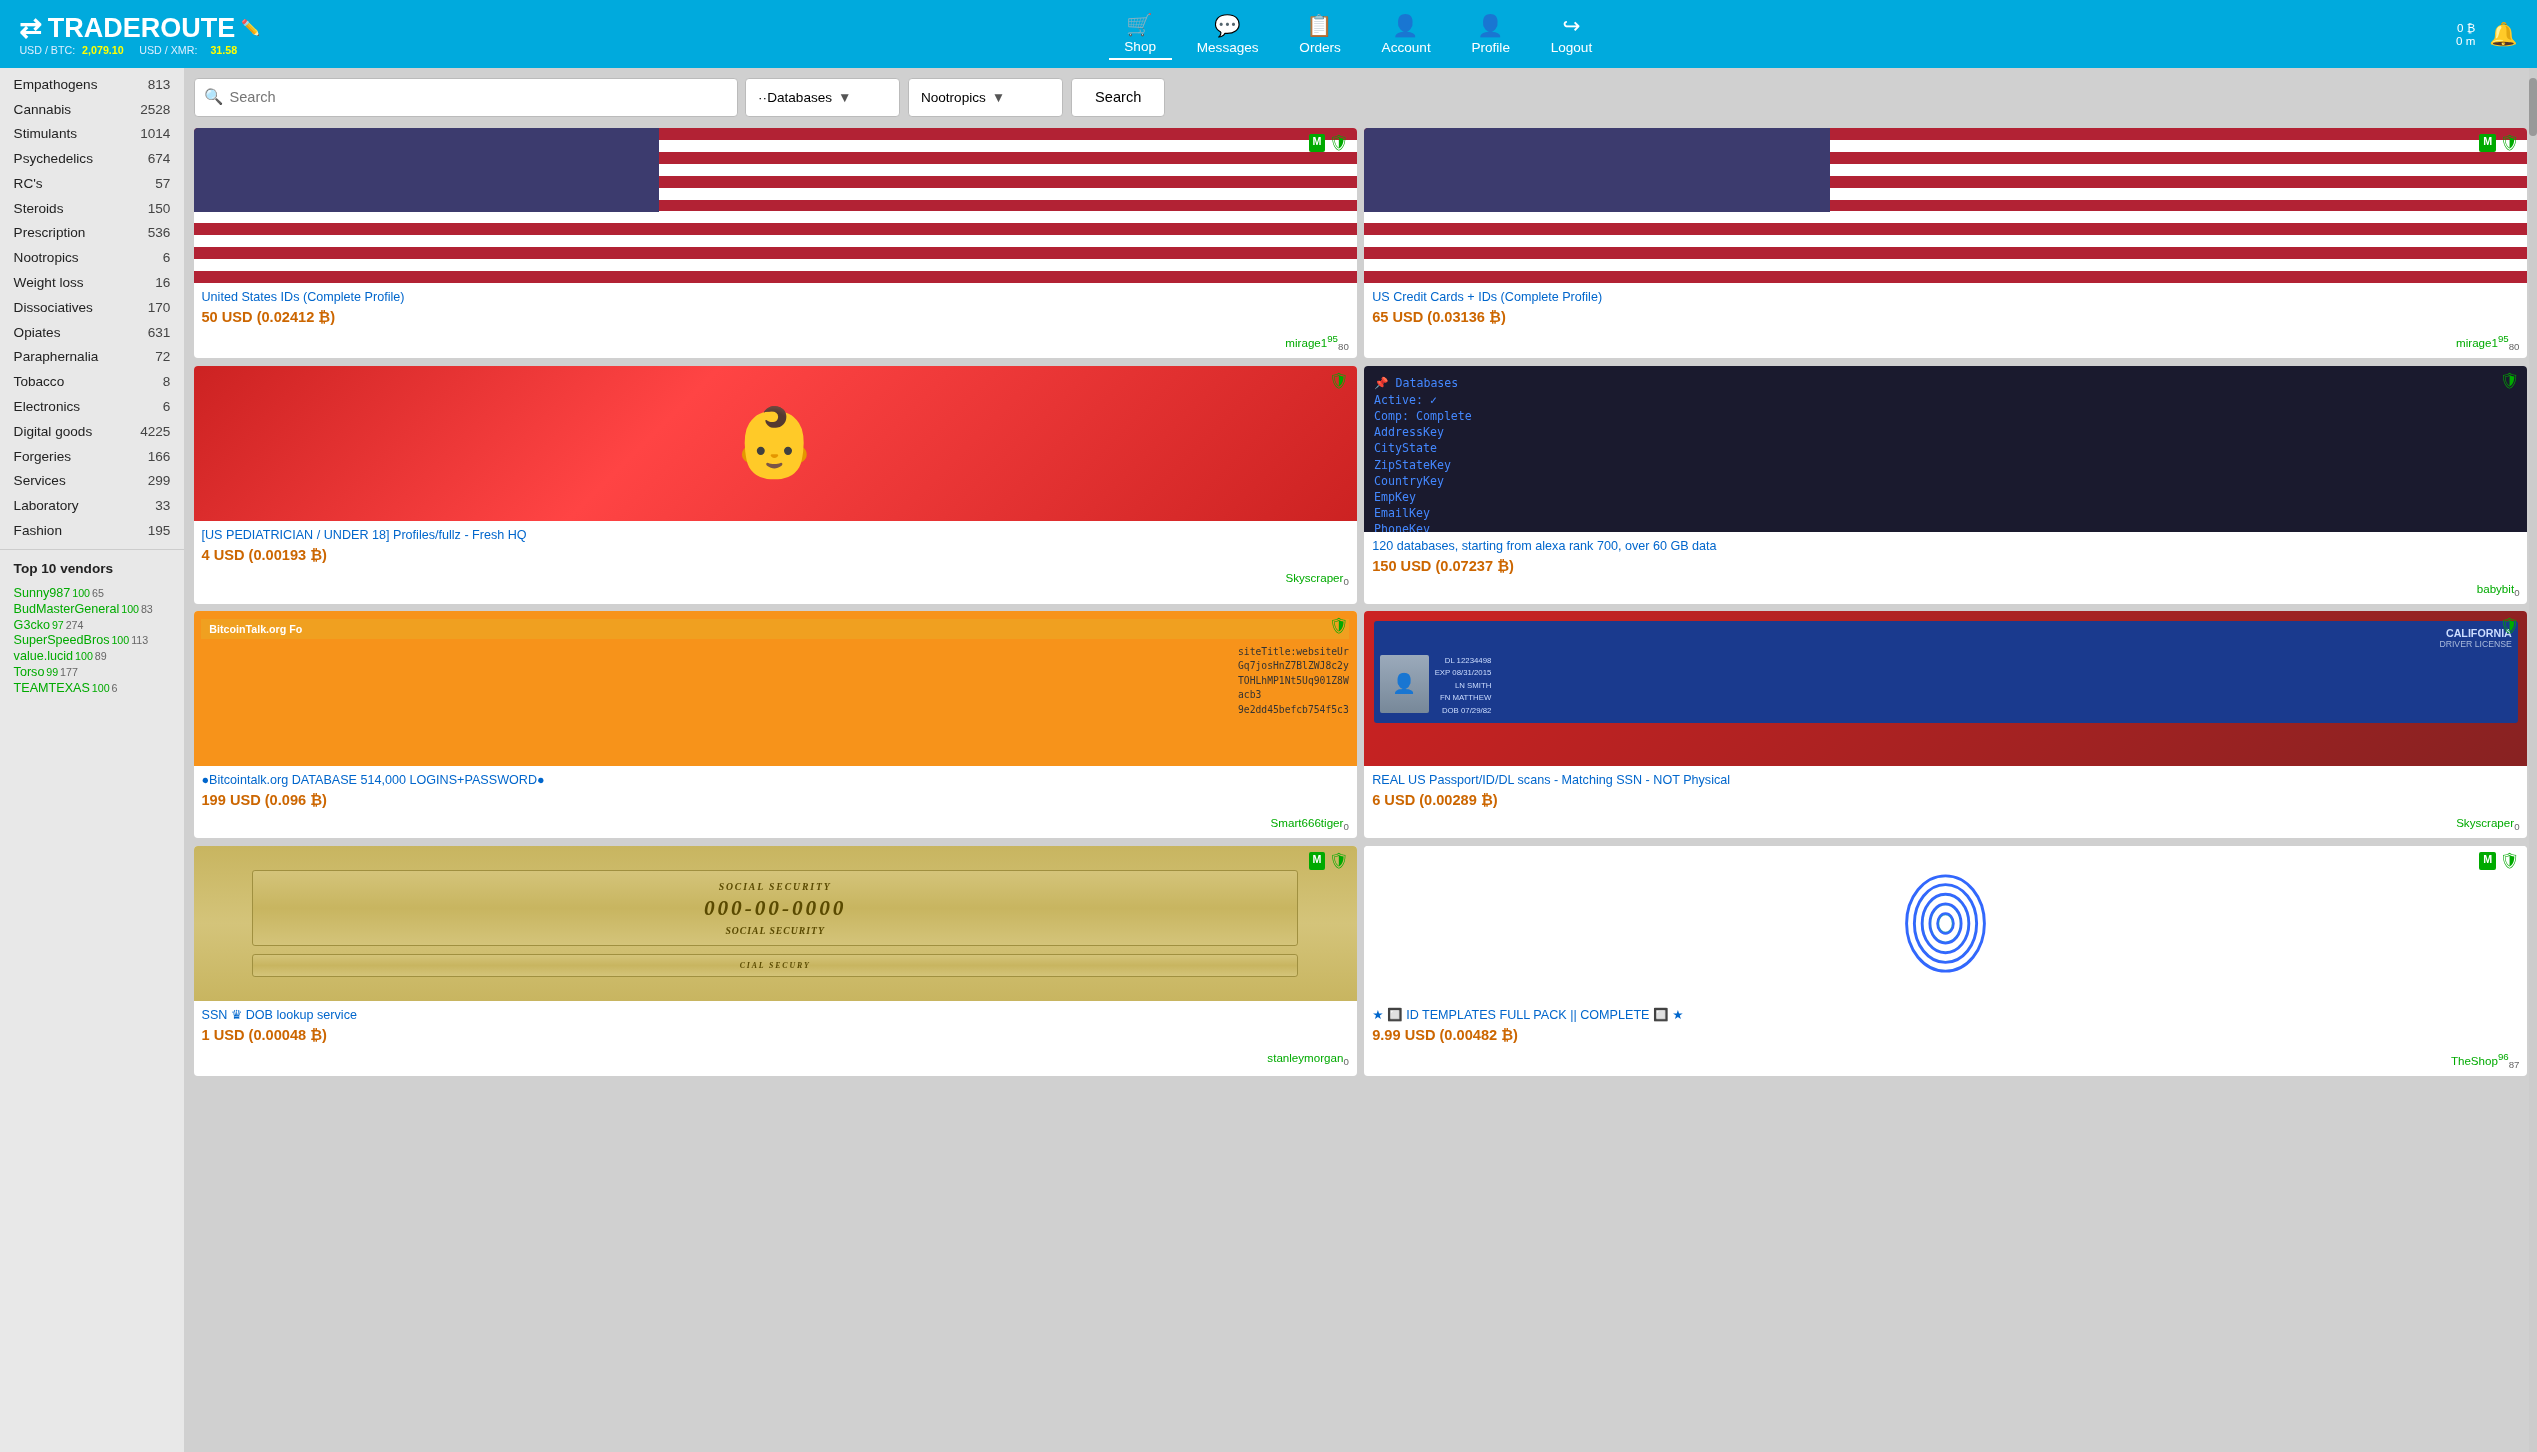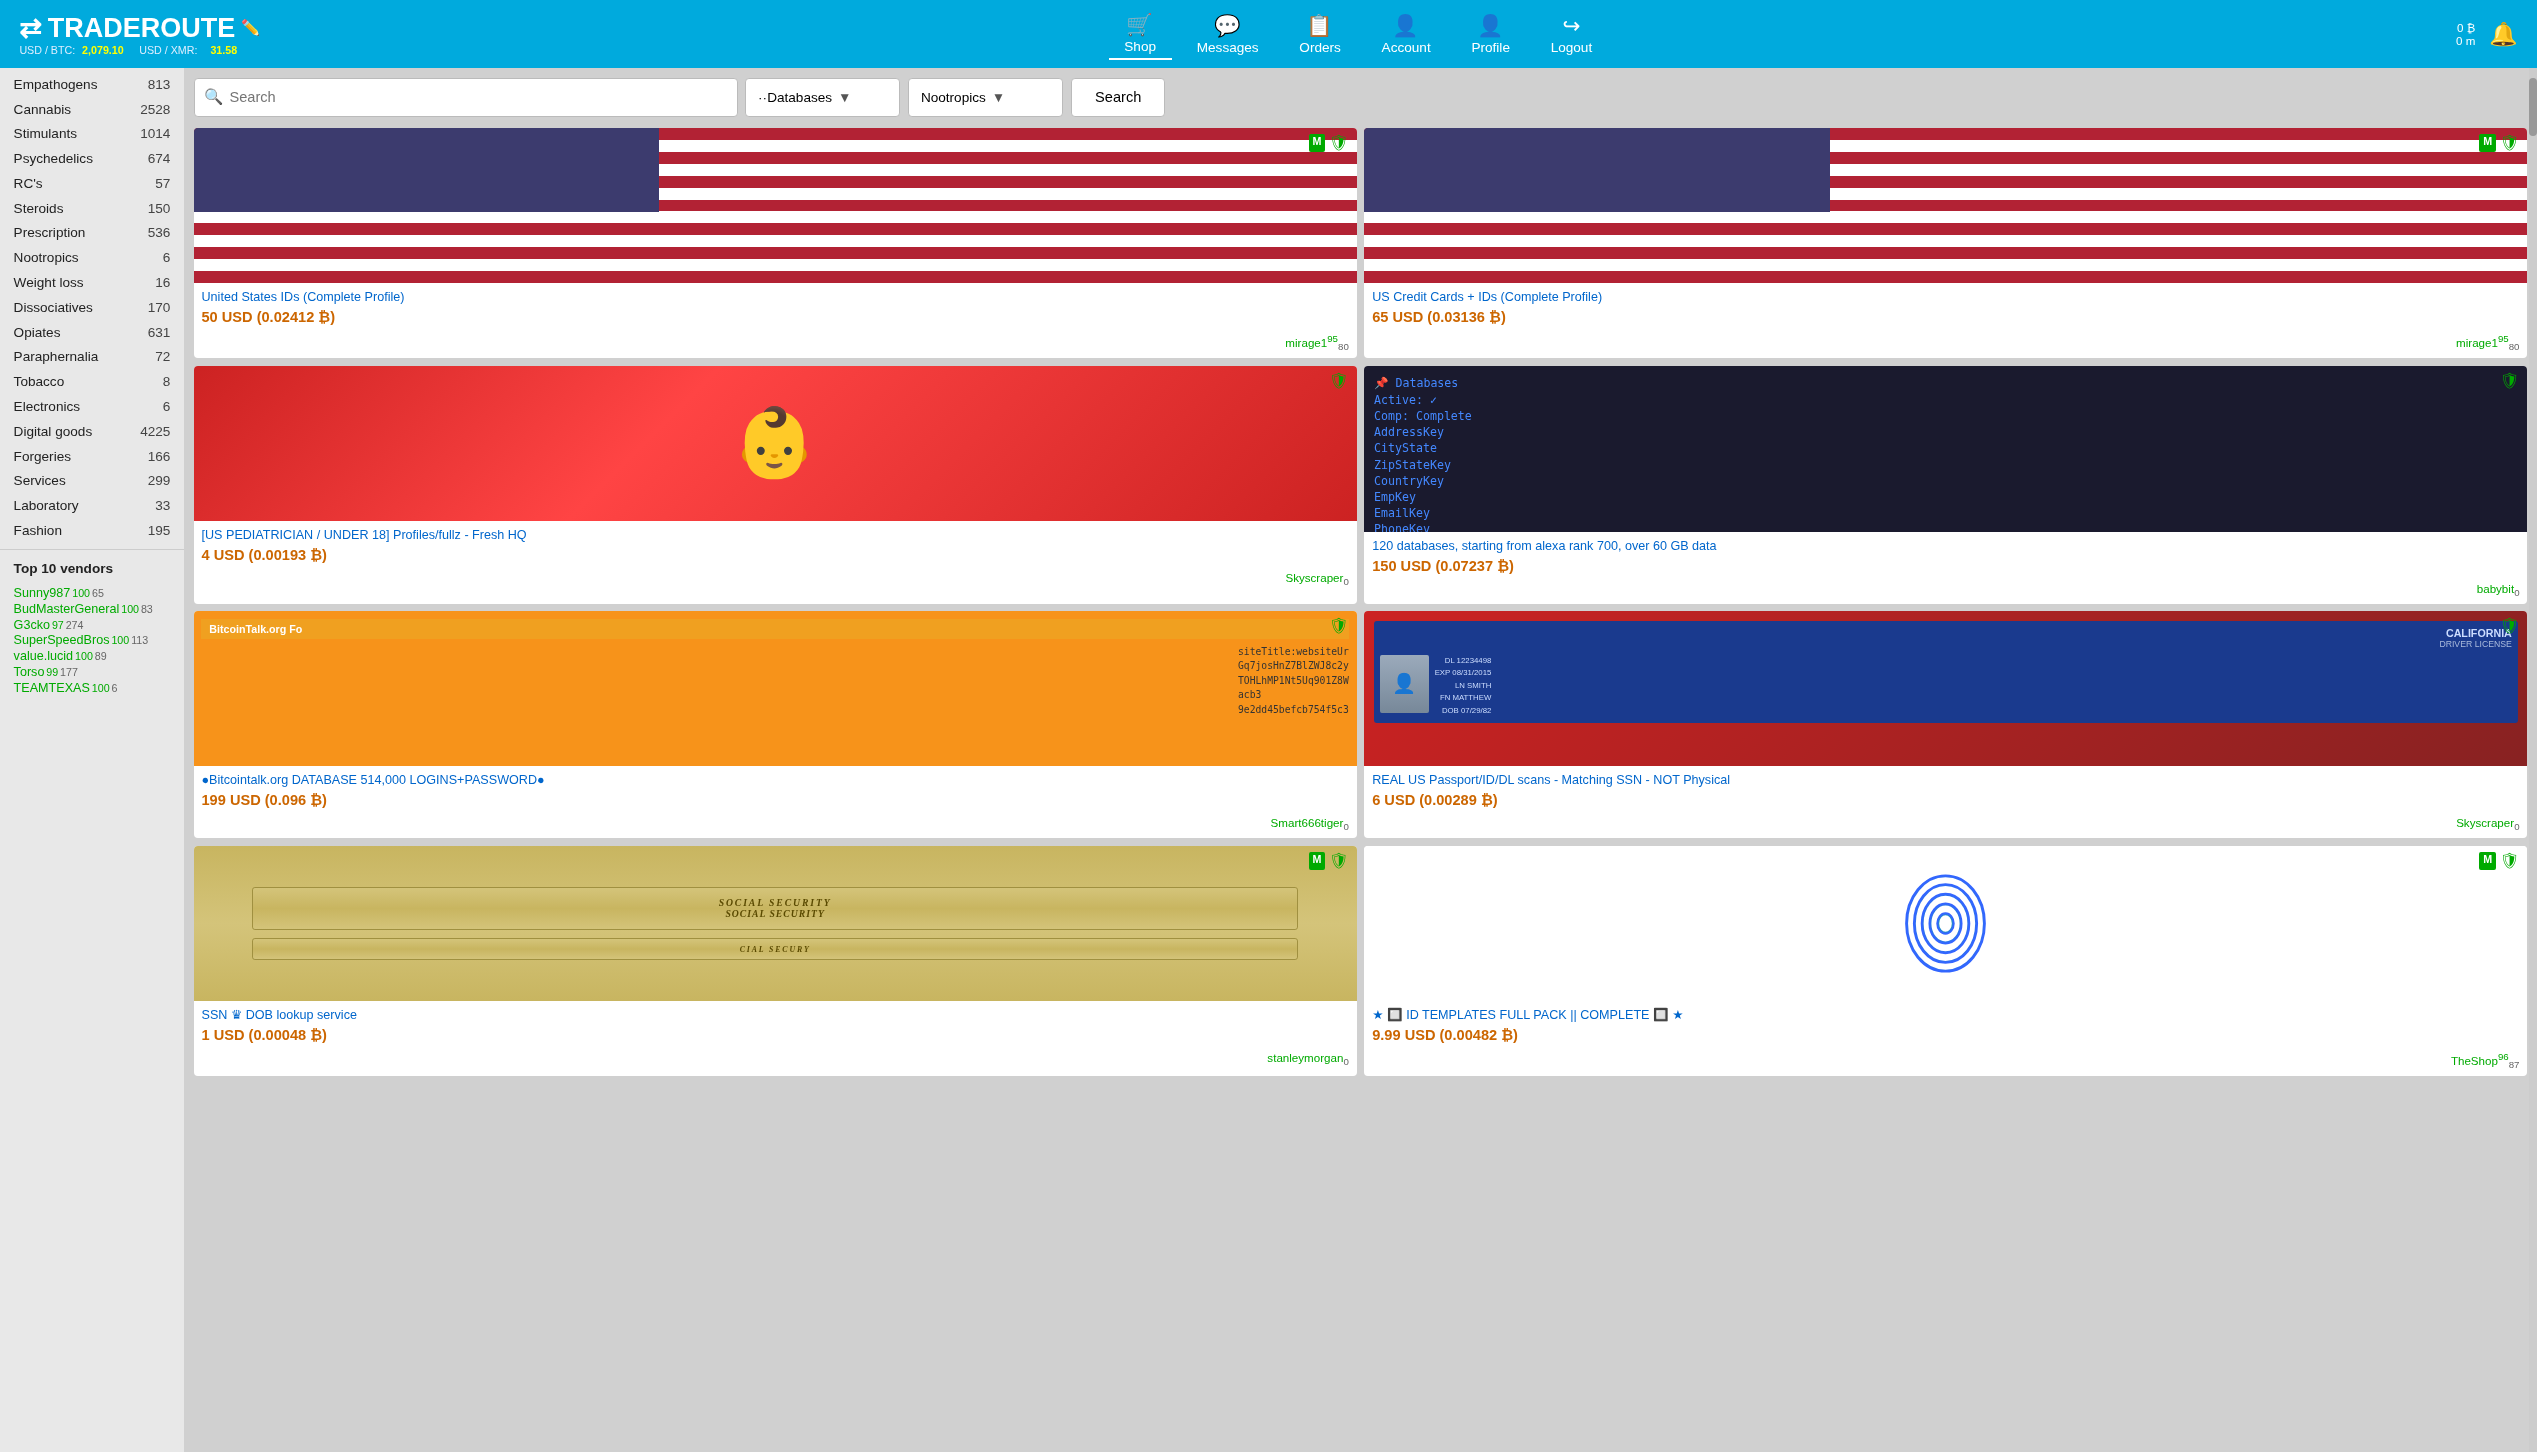--- a/index.html
+++ b/index.html
@@ -598,20 +598,21 @@
           <div class="product-info">
             <div class="product-title">REAL US Passport/ID/DL scans - Matching SSN - NOT Physical</div>
             <div class="product-price">6 USD (0.00289 ₿)</div>
           </div>
           <div class="product-vendor">Skyscraper<sub style="font-size:9.7px;color:#666;">0</sub></div>
         </div>
         <div class="product-card">
           <div class="product-img-placeholder ssn-img product-img-placeholder" style="height: 155px;">
       <div style="width:90%;background:linear-gradient(180deg,#d4c47a,#c8b560,#d4c47a);border:1.9px solid #a09040;border-radius:2.9px;padding:9.7px;text-align:center;">
         <div style="font-size:9.7px;color:#5a4a00;font-family:serif;letter-spacing:1.9px;">SOCIAL SECURITY</div>
+        <div style="font-size:21.4px;color:#5a4a00;font-family:serif;letter-spacing:2.9px;margin:3.9px 0;">000-00-0000</div>
         <div style="font-size:9.7px;color:#5a4a00;font-family:serif;letter-spacing:1px;">SOCIAL SECURITY</div>
       </div>
       <div style="width:90%;background:linear-gradient(180deg,#d4c47a,#c8b560,#d4c47a);border:1.9px solid #a09040;border-radius:2.9px;padding:5.8px;text-align:center;margin-top:3.9px;">
         <div style="font-size:7.8px;color:#5a4a00;font-family:serif;letter-spacing:1.9px;">CIAL SECURY</div>
       </div>
           </div>
           <div class="product-badges">
             <span class="badge-m">M</span>
             <span class="badge-shield">🛡</span>
           </div>

